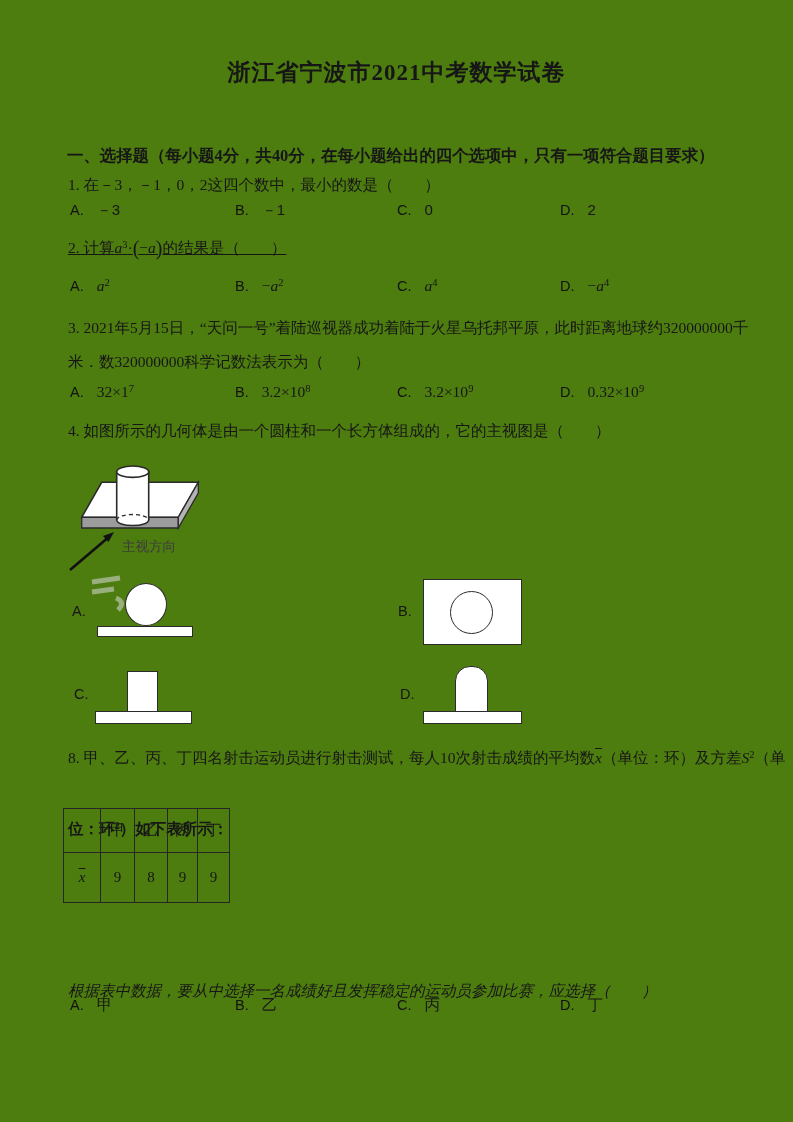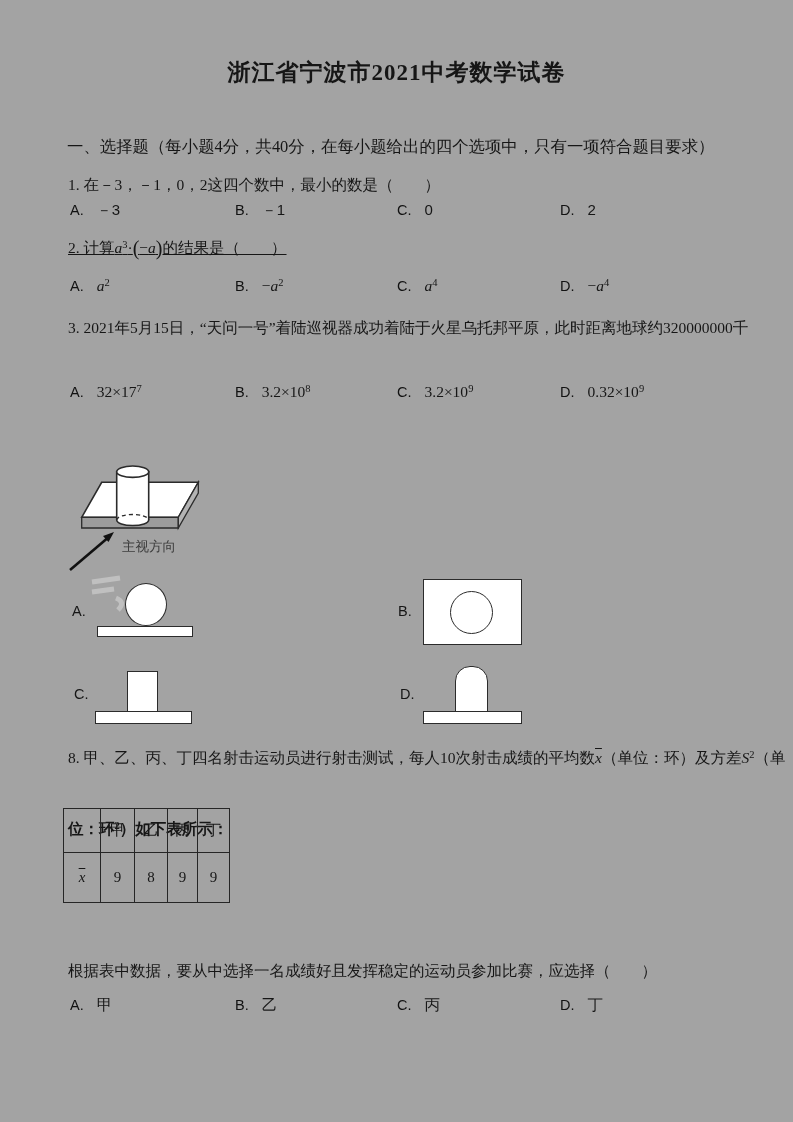--- a/index.html
+++ b/index.html
@@ -1,30 +1,30 @@
 <!DOCTYPE html>
 <html><head>
 <meta charset="utf-8">
 <style>
   html,body{margin:0;padding:0;background:#fff;}
-  .page{position:relative;width:793px;height:1122px;background:#a3a3a3;overflow:hidden;
+  .page{position:relative;width:793px;height:1122px;background:#4d7c0f;overflow:hidden;
         font-family:"Liberation Serif","DejaVu Serif",serif;color:#161616;}
   .abs{position:absolute;white-space:nowrap;}
   .title{top:57px;left:0;width:793px;text-align:center;font-size:23px;font-weight:700;letter-spacing:1px;}
   .subtitle{top:104px;left:0;width:793px;text-align:center;font-size:17.5px;font-weight:700;}
-  .section{top:136px;left:67px;font-size:16.4px;font-weight:400;}
+  .section{top:145px;left:67px;font-size:16.4px;font-weight:700;}
   .stem{left:68px;font-size:15.5px;line-height:22px;text-align:center;}
   .q1-stem{top:174px;}
   .q2-stem{top:237px;text-decoration:underline;}
   .q3-l1{top:317px;}
   .q3-l2{top:351px;}
   .q4-stem{top:420px;}
   .q5-l1{top:747px;}
   .q5-l2{top:818px;font-weight:bold;}
-  .q5-post{top:960px;}
+  .q5-post{top:980px;font-style:italic;}
   .optrow{left:0;top:0;width:793px;height:26px;}
   .r-q1{top:201px;} .r-q2{top:277px;} .r-q3{top:383px;} .r-q5{top:995px;}
   .opt{position:absolute;display:flex;gap:13px;align-items:baseline;font-size:15.5px;}
   .c1{left:70px;} .c2{left:235px;} .c3{left:397px;} .c4{left:560px;}
   .lbl{font-family:"Liberation Sans","DejaVu Sans",sans-serif;font-size:14.5px;color:#121212;}
   .sansval{font-family:"Liberation Sans","DejaVu Sans",sans-serif;font-size:15px;}
   .s{font-size:10.5px;line-height:0;position:relative;vertical-align:super;top:1px;}
   .bigp{font-size:20px;vertical-align:-2px;font-family:"Liberation Serif",serif;}
   i{font-family:"Liberation Serif","DejaVu Serif",serif;}
   .xbar{font-style:italic;text-decoration:overline;}
@@ -93,39 +93,41 @@
         <span class="lbl">C.</span>
         <span><span></span><i>a</i><sup class="s">4</sup></span>
       </span>
     <span class="opt c4">
         <span class="lbl">D.</span>
         <span><span>−</span><i>a</i><sup class="s">4</sup></span>
       </span>
   </div>
 
   <div class="abs stem q3-l1">3. 2021年5月15日，“天问一号”着陆巡视器成功着陆于火星乌托邦平原，此时距离地球约320000000千</div>
+  <div class="abs stem q3-l2">米．数320000000科学记数法表示为（　　）</div>
   <div class="abs optrow r-q3">
     <span class="opt c1">
         <span class="lbl">A.</span>
-        <span><span>32×17</span><sup class="s">7</sup></span>
+        <span><span>32×1</span><sup class="s">7</sup></span>
       </span>
     <span class="opt c2">
         <span class="lbl">B.</span>
         <span><span>3.2×10</span><sup class="s">8</sup></span>
       </span>
     <span class="opt c3">
         <span class="lbl">C.</span>
         <span><span>3.2×10</span><sup class="s">9</sup></span>
       </span>
     <span class="opt c4">
         <span class="lbl">D.</span>
         <span><span>0.32×10</span><sup class="s">9</sup></span>
       </span>
   </div>
 
+  <div class="abs stem q4-stem">4. 如图所示的几何体是由一个圆柱和一个长方体组成的，它的主视图是（　　）</div>
 
   <svg class="fig" width="215" height="138" viewBox="0 0 215 138">
     <g>
       <polygon points="21.7,73.3 41.7,38.3 138.3,38.3 118.3,73.3" fill="#ffffff" stroke="#2b2b2b" stroke-width="1.6"></polygon>
       <polygon points="21.7,73.3 118.3,73.3 118.3,84 21.7,84" fill="#9c9c9c" stroke="#2b2b2b" stroke-width="1.3"></polygon>
       <polygon points="118.3,73.3 138.3,38.3 138.3,49 118.3,84" fill="#b3b3b3" stroke="#2b2b2b" stroke-width="1.3"></polygon>
     </g>
     <g>
       <path d="M56.7,27.7 L56.7,76 A16,5.5 0 0 0 88.7,76 L88.7,27.7 Z" fill="#ffffff" stroke="#2b2b2b" stroke-width="1.6"></path>
       <path d="M56.7,76 A16,5.5 0 0 1 88.7,76" fill="none" stroke="#2b2b2b" stroke-width="1.3" stroke-dasharray="4,3"></path>

